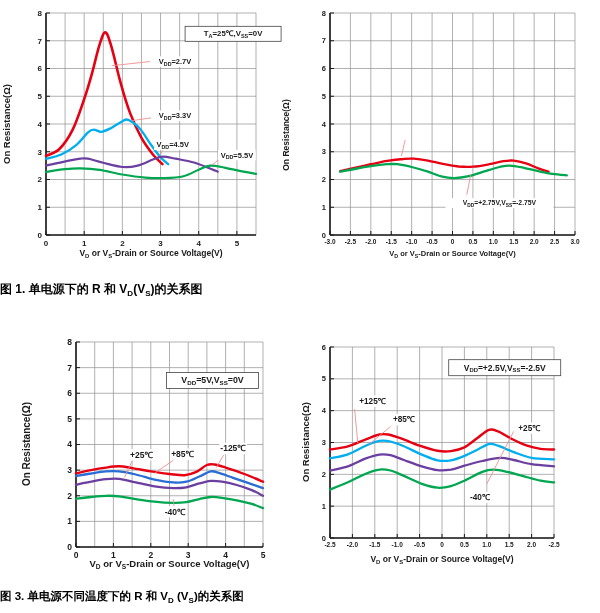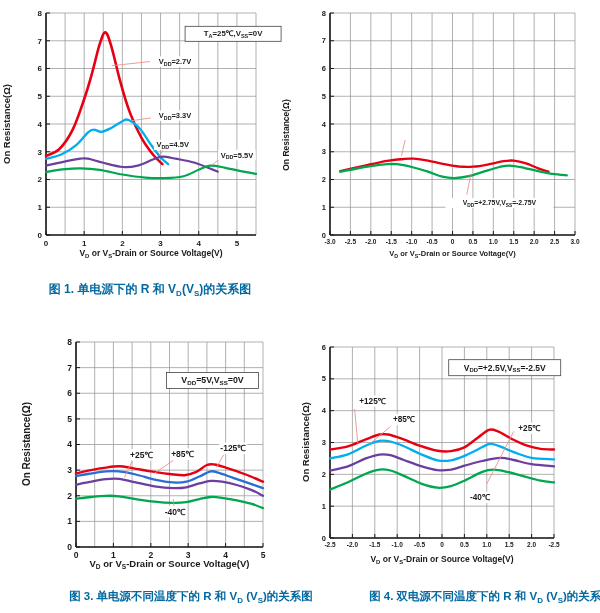--- a/index.html
+++ b/index.html
@@ -1,23 +1,23 @@
 <!DOCTYPE html>
 <html><head>
 <meta charset="utf-8">
 <style>
   html,body{margin:0;padding:0;background:#ffffff;}
   body{width:600px;height:613px;position:relative;overflow:hidden;
        font-family:"Liberation Sans",sans-serif;}
   #stage{position:absolute;left:0;top:0;width:600px;height:613px;}
   svg text{font-family:"Liberation Sans",sans-serif;}
-  .caption{position:absolute;height:16px;text-align:center;font-weight:bold;
-           color:#0369a1;font-size:12px;letter-spacing:0px;}
+  .caption{position:absolute;height:16px;font-weight:bold;
+           color:#000000;font-size:12px;letter-spacing:0px;}
   .caption sub{font-size:8px;}
-  #cap3,#cap4{font-size:11.5px;padding-left:41px;}
+  #cap3,#cap4{font-size:11.5px;}
 </style>
 </head>
 <body>
 
 <div id="stage">
   <svg id="canvas" width="600" height="613" viewBox="0 0 600 613" style="overflow:visible">
       <g transform="translate(0,0)">
         <g>
           <line x1="46" y1="13" x2="46" y2="235" stroke="#8f8f8f" stroke-width="0.7"></line>
           <line x1="65.0909090909091" y1="13" x2="65.0909090909091" y2="235" stroke="#8f8f8f" stroke-width="0.7"></line>
@@ -325,14 +325,13 @@
         <rect x="218.17600000000002" y="109.57499999999999" width="22.368" height="11.2" fill="#ffffff"></rect>
         <text x="229.36" y="118.04499999999999" font-size="8.2" font-weight="bold" text-anchor="middle" fill="#1a1a1a"><tspan>+25℃</tspan></text>
         <rect x="168.89600000000002" y="178.65333333333334" width="22.368" height="11.2" fill="#ffffff"></rect>
         <text x="180.08" y="187.12333333333333" font-size="8.2" font-weight="bold" text-anchor="middle" fill="#1a1a1a"><tspan>-40℃</tspan></text>
         <rect x="148.72" y="46.69166666666669" width="112" height="16" fill="#ffffff" stroke="#444444" stroke-width="0.8"></rect>
         <text x="204.72" y="57.56166666666669" font-size="8.5" font-weight="bold" text-anchor="middle" fill="#1a1a1a"><tspan>V</tspan><tspan dy="1.87" font-size="5.9">DD</tspan><tspan dy="-1.87">=+2.5V,V</tspan><tspan dy="1.87" font-size="5.9">SS</tspan><tspan dy="-1.87">=-2.5V</tspan></text>
       </g>
     </svg>
   <div class="caption" id="cap1" style="left:0;top:281;width:300px;top:281px">图 1. 单电源下的 R 和 V<sub>D</sub>(V<sub>S</sub>)的关系图</div>
   <div class="caption" id="cap3" style="left:0;top:589px;width:300px">图 3. 单电源不同温度下的 R 和 V<sub>D</sub> (V<sub>S</sub>)的关系图</div>
-  <div class="caption" id="cap4" style="left:300px;top:589px;width:300px">图 4. 双电源不同温度下的 R 和 V<sub>D</sub> (V<sub>S</sub>)的关系图</div>
 </div>
 
 </body></html>

